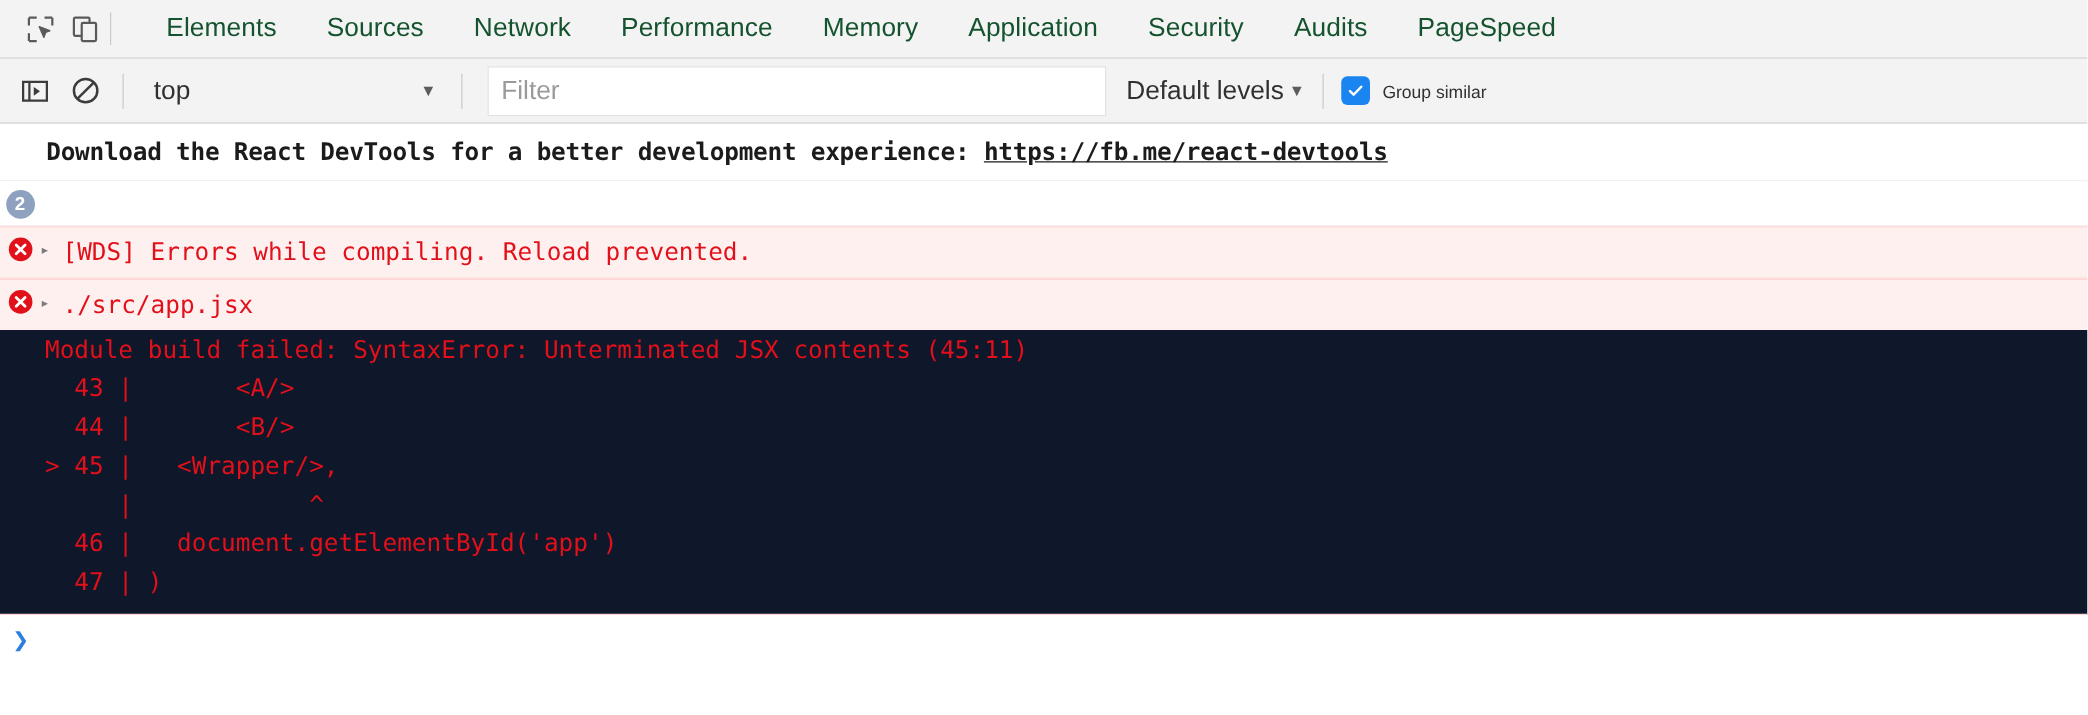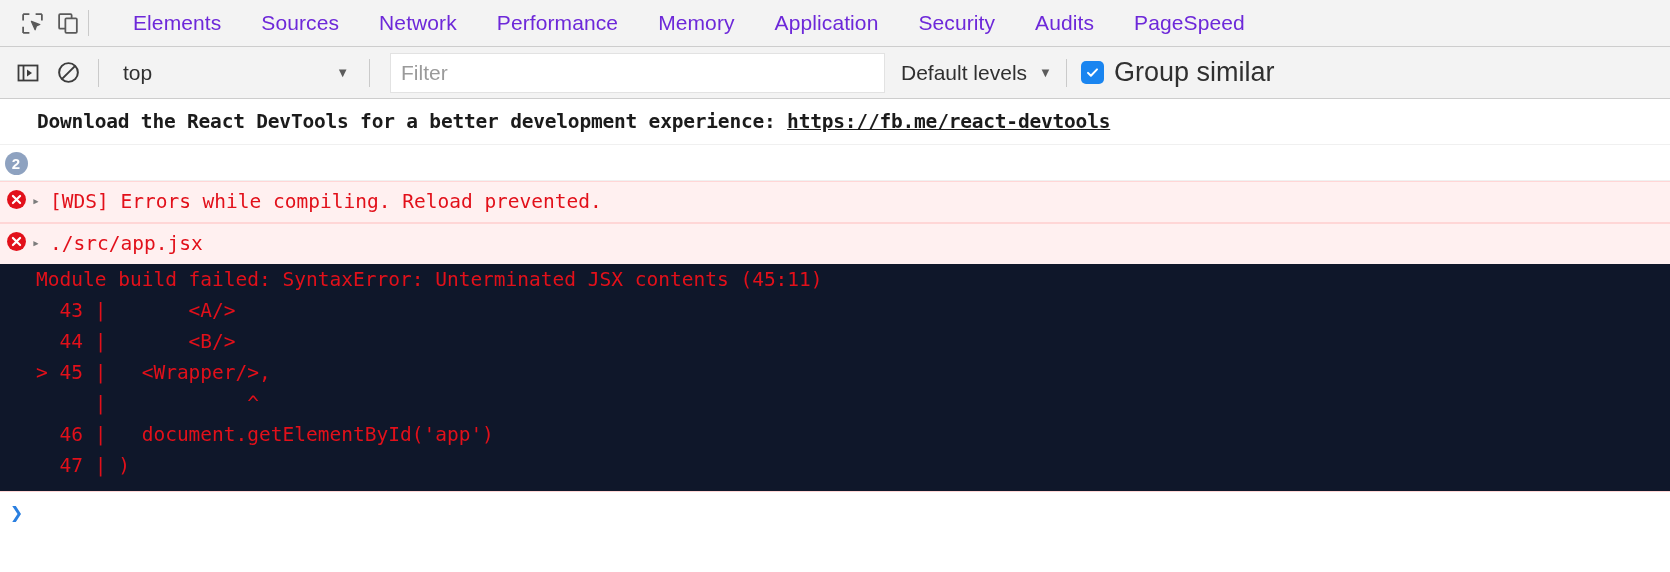--- a/index.html
+++ b/index.html
@@ -47,21 +47,21 @@
   .tabs {
     display: flex;
     align-items: stretch;
     height: 100%;
   }
   .tab {
     display: flex;
     align-items: center;
     padding: 0 20px;
     font-size: 21px;
-    color: #6d28d9;
+    color: #14532d;
     cursor: pointer;
     position: relative;
     white-space: nowrap;
     letter-spacing: 0.1px;
   }
   .tab.active {
     color: #1b1b1b;
     background: #ffffff;
   }
   .tab.active::after {
@@ -125,38 +125,38 @@
     display: flex;
     align-items: center;
     padding: 0 10px;
     font-size: 21px;
     color: #9a9a9a;
     cursor: text;
   }
   .levels {
     display: flex;
     align-items: center;
-    gap: 12px;
+    gap: 4px;
     margin-left: 16px;
     font-size: 21px;
     color: #303030;
     cursor: pointer;
     white-space: nowrap;
   }
   .fb-sep2 {
     width: 1px;
     height: 28px;
     background: #cacaca;
     margin: 0 14px;
   }
   .group-similar {
     display: flex;
     align-items: center;
     gap: 10px;
-    font-size: 27px;
+    font-size: 14px;
     color: #303030;
     cursor: pointer;
     white-space: nowrap;
   }
   .checkbox {
     width: 23px;
     height: 23px;
     border-radius: 5px;
     background: #1a85f0;
     display: flex;

